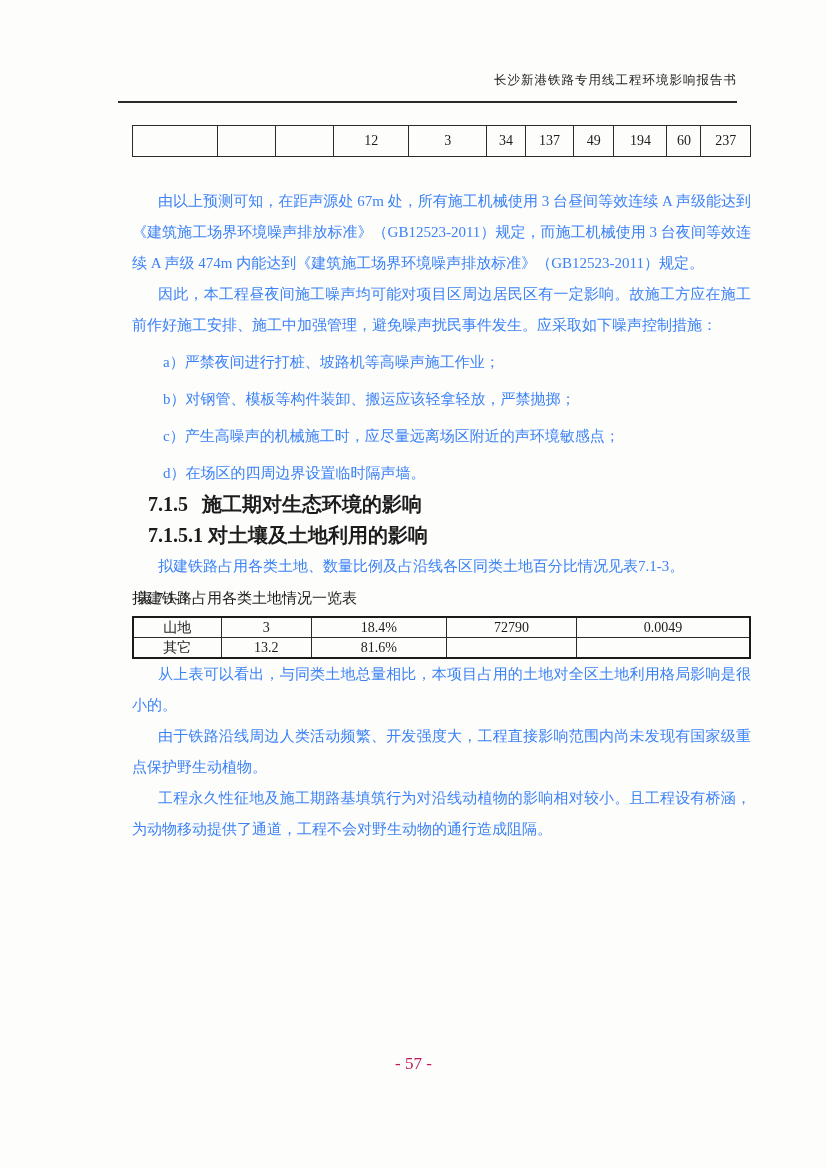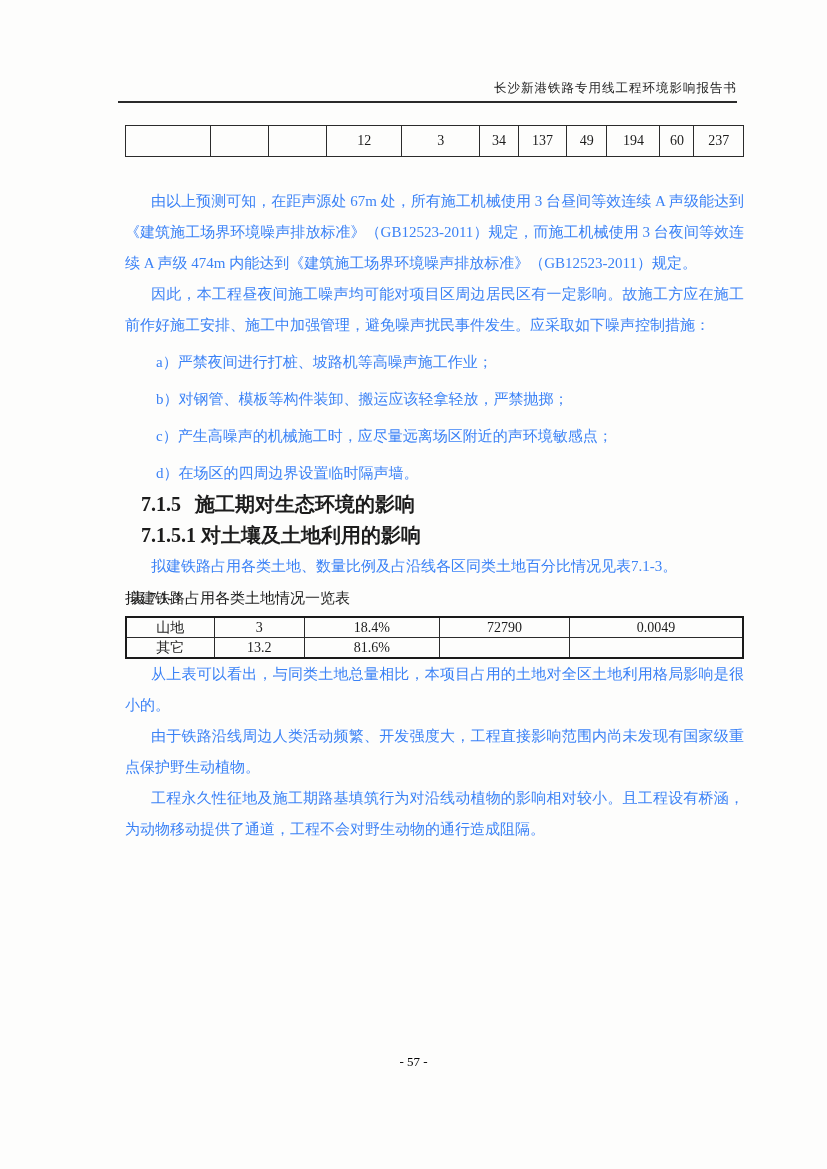--- a/index.html
+++ b/index.html
@@ -9,41 +9,41 @@
     height: 1169px;
     margin: 0 auto;
     background: #fdfdfc;
     color: #1c1c1c;
     font-family: "Liberation Serif", "DejaVu Serif", serif;
     overflow: hidden;
   }
   
   .header-title {
     position: absolute;
-    top: 80px;
+    top: 72px;
     left: 118px;
     width: 619px;
     text-align: right;
     font-size: 12.5px;
     letter-spacing: 1px;
     color: #222;
   }
   .header-rule {
     position: absolute;
     top: 101px;
     left: 118px;
     width: 619px;
     height: 2px;
     background: #2b2b2b;
   }
   
   .content {
     position: absolute;
     top: 120px;
-    left: 125px;
+    left: 132px;
     width: 619px;
   }
   
   table.top-table {
     width: 100%;
     border-collapse: collapse;
     margin-top: 5px;
     table-layout: fixed;
   }
   table.top-table td {
@@ -113,22 +113,22 @@
   }
   .after-table { margin-top: 32px; }
   .gap-small { margin-top: 6px; }
   
   .footer {
     position: absolute;
     top: 1054px;
     left: 0;
     width: 100%;
     text-align: center;
-    font-size: 13px;
-    color: #000000;
+    font-size: 17px;
+    color: #be185d;
   }
 </style>
 </head>
 <body>
 
 <div class="page">
 
   <div class="header-title">长沙新港铁路专用线工程环境影响报告书</div>
   <div class="header-rule"></div>
 

